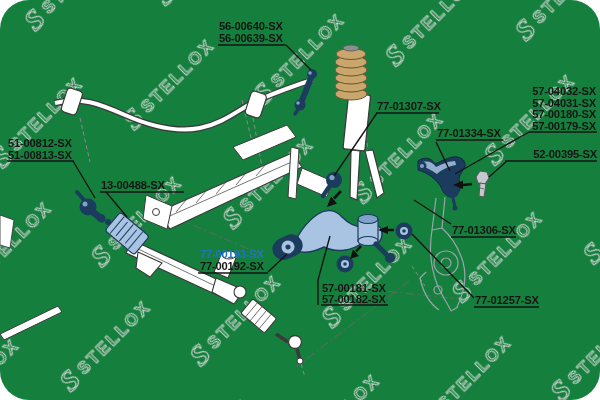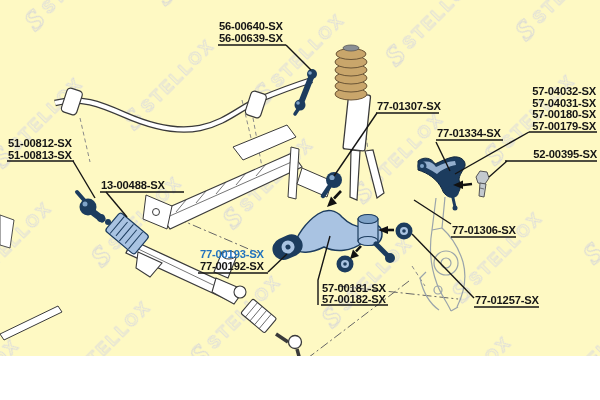--- a/index.html
+++ b/index.html
@@ -1,16 +1,16 @@
 <!DOCTYPE html>
 <html><head>
 <meta charset="utf-8">
 <style>
   html,body{margin:0;padding:0;background:#fff;}
-  .stage{position:relative;width:600px;height:356px;background:#fef9c3;overflow:hidden;}
+  .stage{position:relative;width:600px;height:400px;background:#15803d;overflow:hidden;border-radius:29px;}
   svg{display:block;}
   .lbl{font-family:"Liberation Sans",sans-serif;font-weight:bold;font-size:11.2px;fill:#151515;letter-spacing:-0.2px;}
   .lbl-blue{fill:#2273be;}
   .wm{font-family:"Liberation Sans",sans-serif;font-weight:bold;font-size:17px;fill:none;stroke:#dcdcdc;stroke-width:0.9px;letter-spacing:2.5px;}
   .wmS{font-family:"Liberation Serif",serif;font-weight:bold;font-style:italic;font-size:30px;fill:none;stroke:#d8d8d8;stroke-width:1px;}
   .lead{stroke:#151515;stroke-width:1.4;fill:none;}
   .under{stroke:#151515;stroke-width:1.7;}
   .out{stroke:#3a3a3a;fill:#fff;}
   .thin{stroke:#3a3a3a;stroke-width:0.7;fill:none;}
   .dash{stroke:#8a8a8a;stroke-width:1;stroke-dasharray:4 3;fill:none;}

